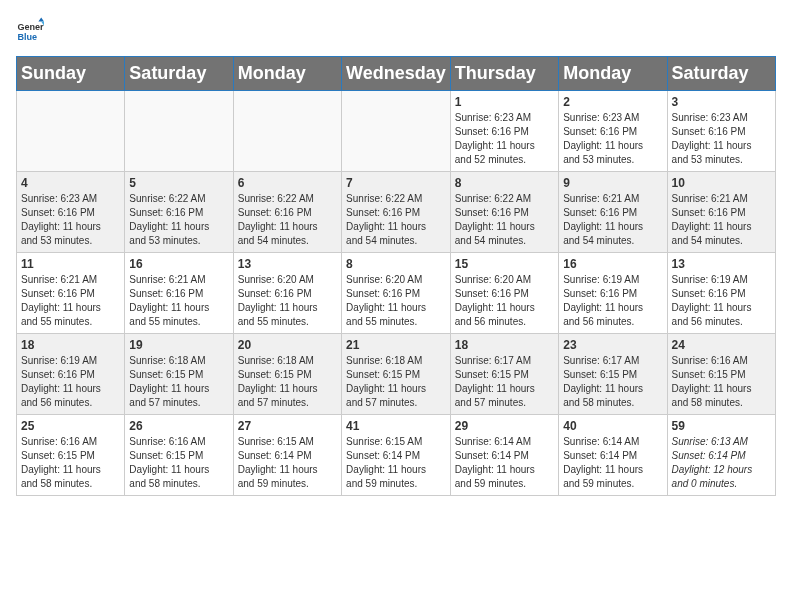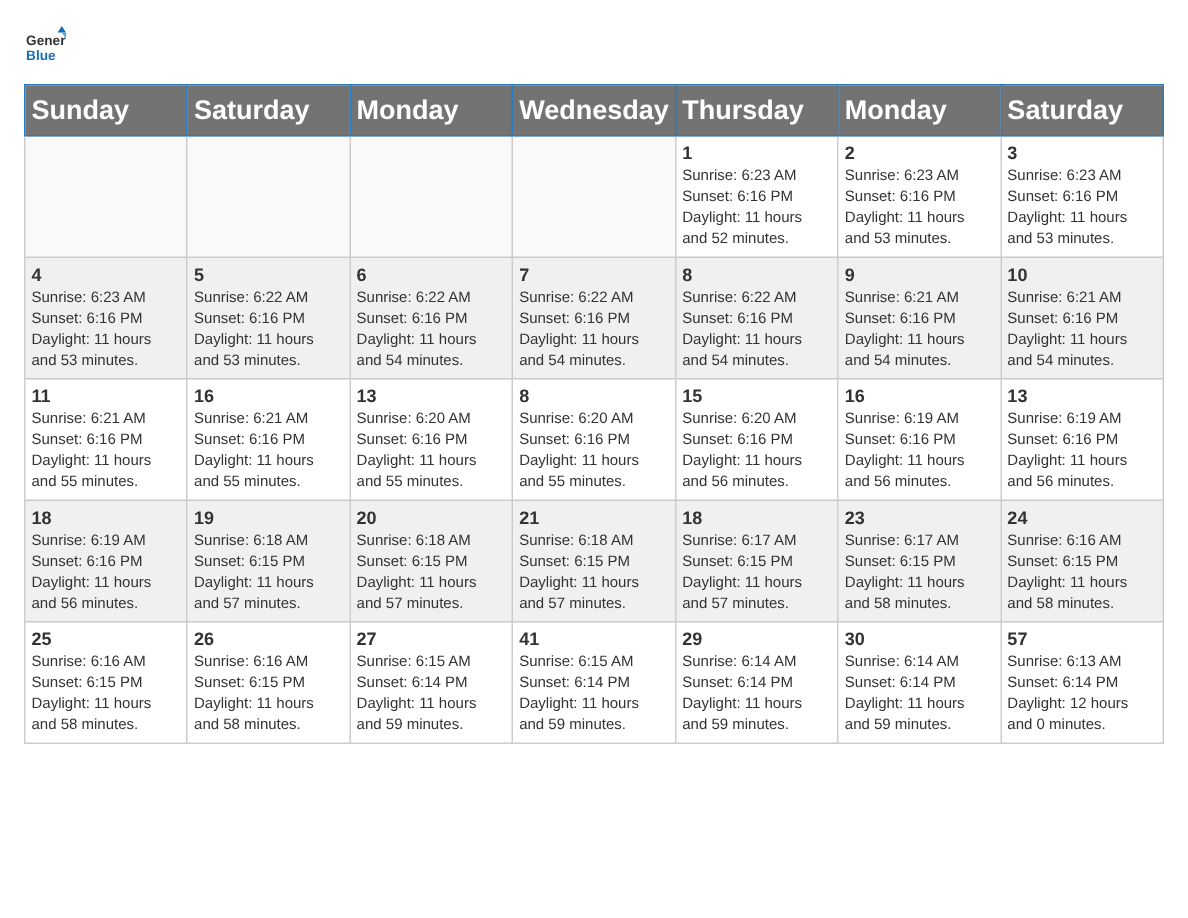--- a/index.html
+++ b/index.html
@@ -326,28 +326,28 @@
 and 59 minutes.</div>
         </td>
         <td>
           <div class="day-number">29</div>
           <div class="day-info" style="white-space: pre-line;">Sunrise: 6:14 AM
 Sunset: 6:14 PM
 Daylight: 11 hours
 and 59 minutes.</div>
         </td>
         <td>
-          <div class="day-number">30</div>
+          <div class="day-number">40</div>
           <div class="day-info" style="white-space: pre-line;">Sunrise: 6:14 AM
 Sunset: 6:14 PM
 Daylight: 11 hours
 and 59 minutes.</div>
         </td>
         <td>
-          <div class="day-number">57</div>
-          <div class="day-info" style="white-space: pre-line;">Sunrise: 6:13 AM
+          <div class="day-number">59</div>
+          <div class="day-info" style="white-space: pre-line; font-style: italic;">Sunrise: 6:13 AM
 Sunset: 6:14 PM
 Daylight: 12 hours
 and 0 minutes.</div>
         </td>
       </tr>
     </tbody>
 </table>
 
 </body></html>

